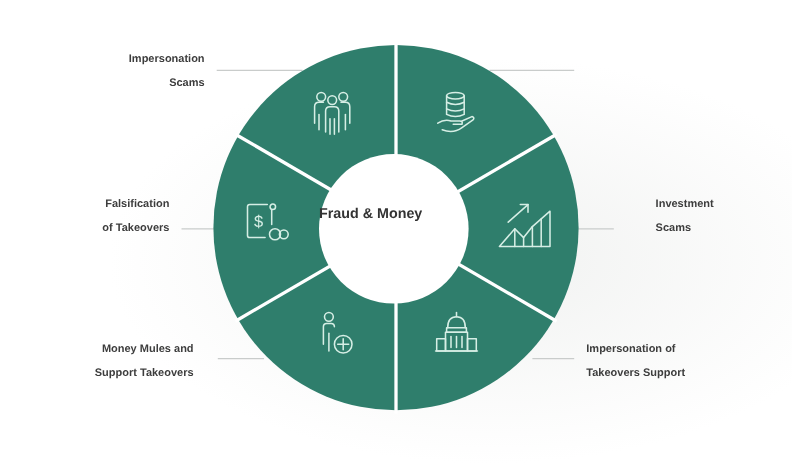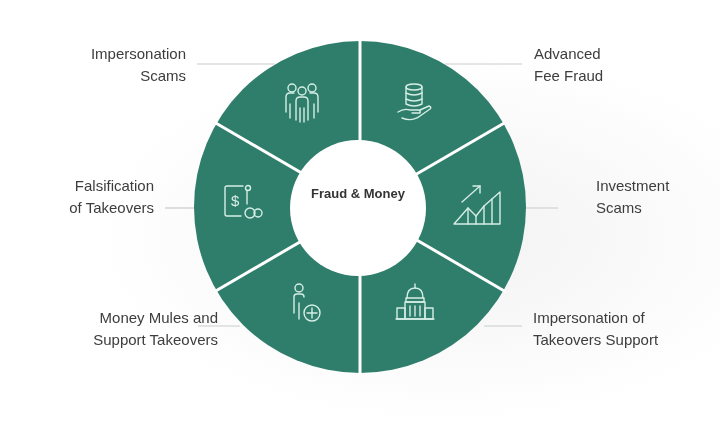--- a/index.html
+++ b/index.html
@@ -1,24 +1,24 @@
 <!DOCTYPE html>
 <html><head>
 <meta charset="utf-8">
 <style>
   html, body { margin:0; padding:0; }
   body { width:720px; height:431px; background:#ffffff; position:relative; overflow:hidden;
          font-family:"Liberation Sans", "DejaVu Sans", sans-serif; }
   .stage { position:absolute; left:0; top:0; width:720px; height:431px;
            background: radial-gradient(ellipse at 62% 55%, #f1f2f1 0%, #ffffff 55%); }
   svg.wheel { position:absolute; left:0; top:0; }
-  .label { position:absolute; font-size:15px; font-weight:normal; color:#3d3d3d; line-height:21.5px; }
+  .label { position:absolute; font-size:10px; font-weight:bold; color:#3d3d3d; line-height:21.5px; }
   .label.left { text-align:right; }
   .label.right { text-align:left; }
-  .center-title { position:absolute; left:290px; top:183px; width:136px; text-align:center;
+  .center-title { position:absolute; left:290px; top:183px; width:136px; text-align:left;
                   font-size:13px; font-weight:bold; color:#333; line-height:21px; }
 </style>
 </head>
 <body>
 
 <div class="stage">
 
   <svg class="wheel" width="720" height="431" viewBox="0 0 720 431">
 
     <g stroke="#c9cccb" stroke-width="1.2">
@@ -112,36 +112,32 @@
 
   <div class="center-title">
     <div>Fraud &amp; Money</div>
   </div>
 
   <div class="label left" style="right:534px; top:43px;">
     <div>Impersonation</div>
     <div>Scams</div>
   </div>
 
-  <div class="label right" style="left:534px; top:43px;">
-    <div>Advanced</div>
-    <div>Fee Fraud</div>
-  </div>
 
   <div class="label left" style="right:566px; top:175px;">
     <div>Falsification</div>
     <div>of Takeovers</div>
   </div>
 
   <div class="label right" style="left:596px; top:175px;">
     <div>Investment</div>
     <div>Scams</div>
   </div>
 
-  <div class="label left" style="right:502px; top:307px;">
+  <div class="label left" style="right:544px; top:307px;">
     <div>Money Mules and</div>
     <div>Support Takeovers</div>
   </div>
 
   <div class="label right" style="left:533px; top:307px;">
     <div>Impersonation of</div>
     <div>Takeovers Support</div>
   </div>
 
 </div>

